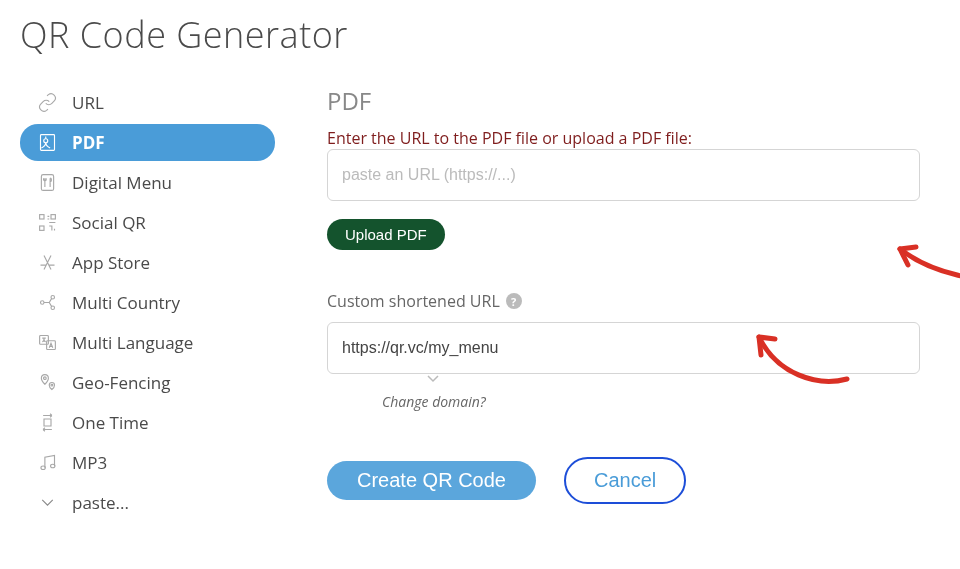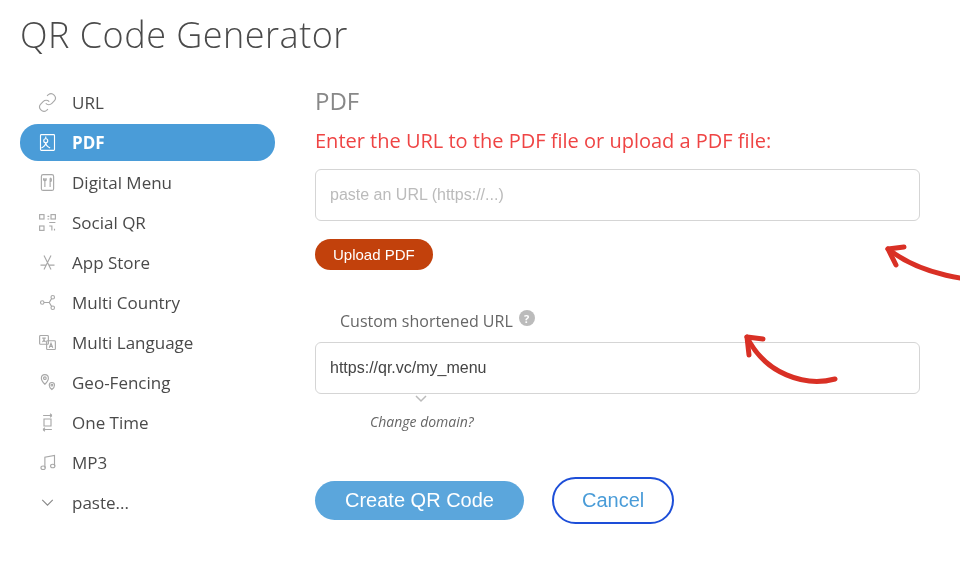--- a/index.html
+++ b/index.html
@@ -20,21 +20,21 @@
     }
     h1.page-title {
       font-size: 36px;
       font-weight: 300;
       color: #4a4a4a;
       margin-bottom: 25px;
       letter-spacing: 0.5px;
     }
     .layout {
       display: flex;
-      gap: 40px;
+      gap: 52px;
     }
     .sidebar {
       width: 255px;
       flex-shrink: 0;
     }
     .sidebar-item {
       display: flex;
       align-items: center;
       gap: 14px;
       padding: 7px 16px;
@@ -74,56 +74,54 @@
       flex: 1;
       padding-right: 20px;
     }
     h2.section-title {
       font-size: 24px;
       font-weight: 400;
       color: #888;
       margin-bottom: 10px;
     }
     .helper-text {
-      font-size: 20px;
-      color: #ef4444;
-      margin-bottom: 15px;
+      font-size: 16px;
+      color: #7f1d1d;
     }
     .text-input {
       width: 100%;
       padding: 16px 14px;
       border: 1px solid #d5d5d5;
       border-radius: 6px;
       font-size: 16px;
       color: #444;
       background: #fff;
     }
     .text-input::placeholder {
       color: #bbb;
     }
     .upload-btn {
       display: inline-block;
       margin-top: 18px;
       padding: 7px 18px;
-      background: #c2410c;
+      background: #14532d;
       color: #fff;
       border: none;
       border-radius: 18px;
       font-size: 15px;
       cursor: pointer;
     }
     .custom-url-label {
       margin-top: 40px;
       font-size: 16px;
       color: #666;
       display: flex;
-      align-items: flex-start;
+      align-items: center;
       gap: 6px;
       margin-bottom: 10px;
-      margin-left: 25px;
     }
     .help-circle {
       width: 16px;
       height: 16px;
       border-radius: 50%;
       background: #bbb;
       color: #fff;
       font-size: 11px;
       font-weight: bold;
       display: inline-flex;

